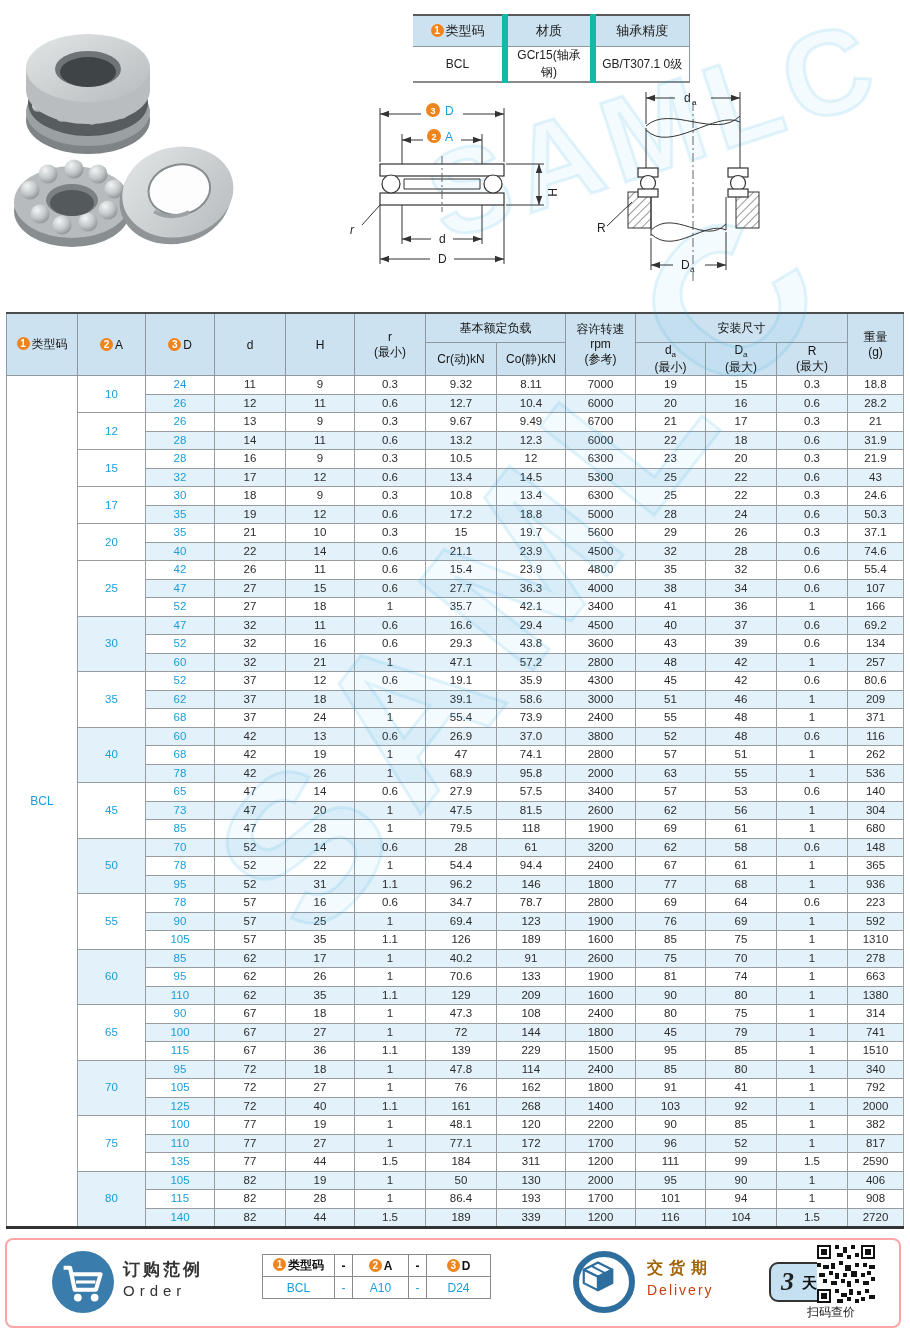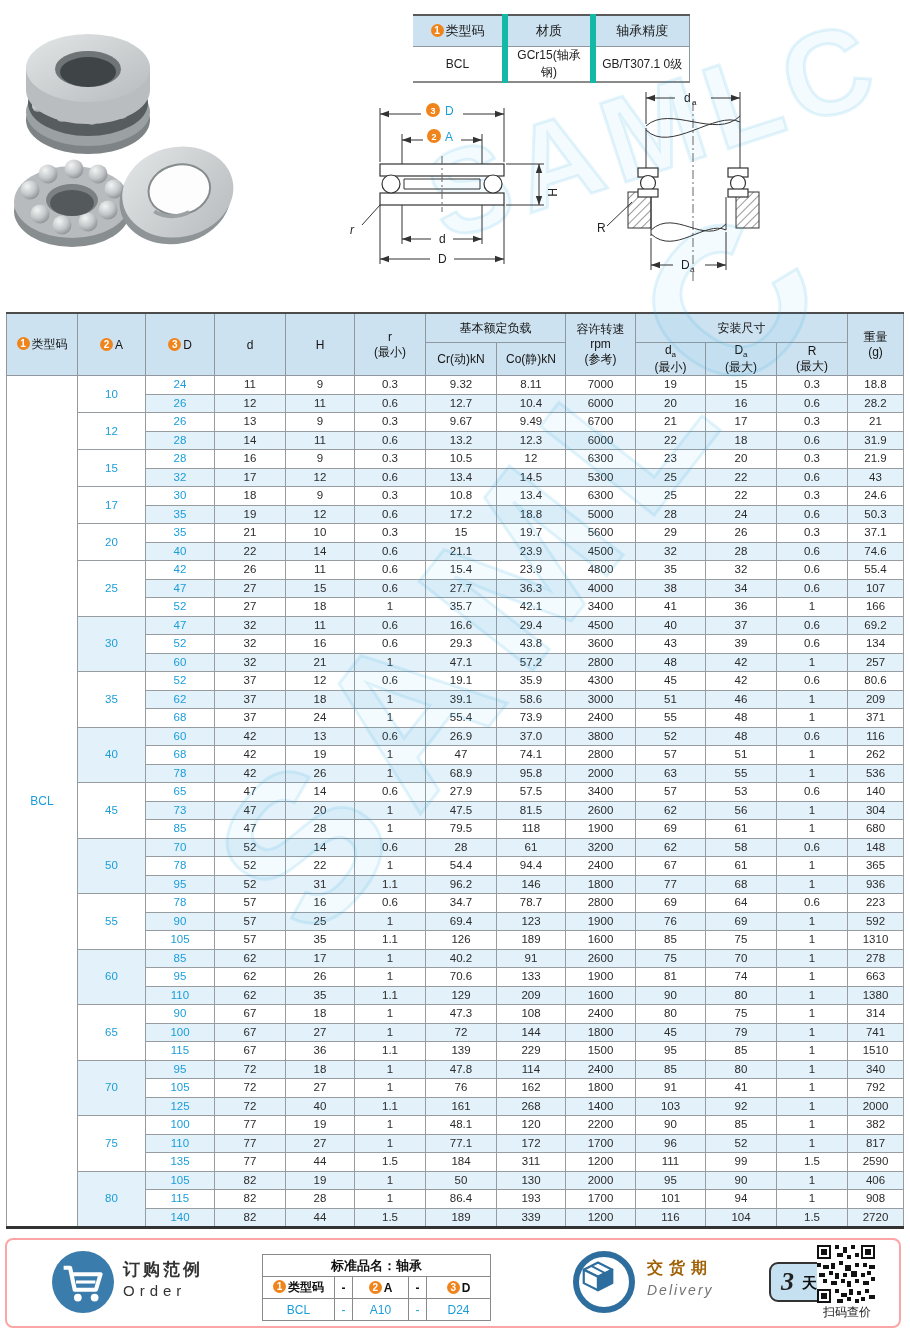--- a/index.html
+++ b/index.html
@@ -49,28 +49,28 @@
   .orderTitle{position:absolute;left:116px;top:18px;font-size:17px;font-weight:bold;color:#333;letter-spacing:3px;}
   .orderSub{position:absolute;left:116px;top:42px;font-size:15px;color:#333;letter-spacing:5px;}
   .orderTbl{position:absolute;left:255px;top:14px;border-collapse:collapse;table-layout:fixed;border:1px solid #666;}
   .orderTbl th,.orderTbl td{border:1px solid #8a8a8a;text-align:center;padding:0;}
   .orderTbl .tt{height:21px;font-size:13px;font-weight:bold;color:#111;}
   .orderTbl .lbl{height:21px;font-size:12px;color:#111;font-weight:bold;}
   .orderTbl td{height:21px;font-size:12px;color:#1b9dd9;}
   .delivIcon{position:absolute;left:566px;top:11px;width:50px;height:50px;border-radius:50%;
              background:#fff;border:6px solid #2e6e9e;}
   .delivTitle{position:absolute;left:640px;top:18px;font-size:16px;font-weight:bold;color:#a16207;letter-spacing:6px;}
-  .delivSub{position:absolute;left:640px;top:42px;font-size:14px;color:#737373;letter-spacing:2px;font-style:italic;}
+  .delivSub{position:absolute;left:640px;top:42px;font-size:14px;color:#c2410c;letter-spacing:2px;}
   .daysBox{position:absolute;left:762px;top:22px;width:86px;height:36px;background:#c5e0f0;
            border:2px solid #333;border-radius:9px;text-align:center;line-height:36px;white-space:nowrap;}
   .daysNum{font-family:"Liberation Serif",serif;font-style:italic;font-size:26px;font-weight:bold;color:#222;
            margin-right:8px;vertical-align:-2px;}
   .daysLbl{font-size:15px;font-weight:bold;color:#111;}
   .qr{position:absolute;left:810px;top:5px;}
-  .qrCap{position:absolute;left:800px;top:64px;width:80px;text-align:center;font-size:12px;color:#222;}
+  .qrCap{position:absolute;left:800px;top:64px;width:80px;text-align:left;font-size:12px;color:#222;}
 </style>
 </head>
 <body>
 
 <div class="page">
 
   <div class="wm wm1">SAMLC</div>
   <div class="wm wm2">SAMLC</div>
 
   <svg class="photo" width="235" height="248" viewBox="0 0 235 248">
@@ -935,23 +935,20 @@
 
     <table class="orderTbl">
       <colgroup>
           <col style="width:72px">
           <col style="width:18px">
           <col style="width:56px">
           <col style="width:18px">
           <col style="width:64px">
         </colgroup>
       <tbody>
-          <tr>
-            <th colspan="5" class="tt">标准品名：轴承</th>
-          </tr>
       <tr>
         <th class="lbl"><span class="circ">1</span><span>类型码</span></th>
         <th class="lbl">-</th>
         <th class="lbl"><span class="circ">2</span><span>A</span></th>
         <th class="lbl">-</th>
         <th class="lbl"><span class="circ">3</span><span>D</span></th>
       </tr>
       <tr>
         <td>BCL</td>
         <td>-</td>

